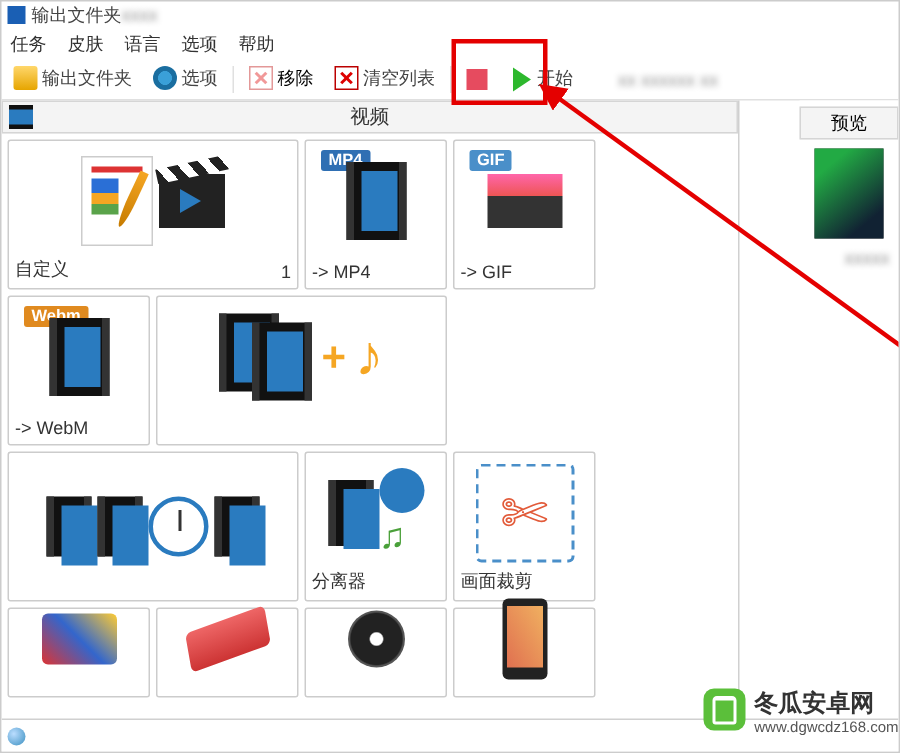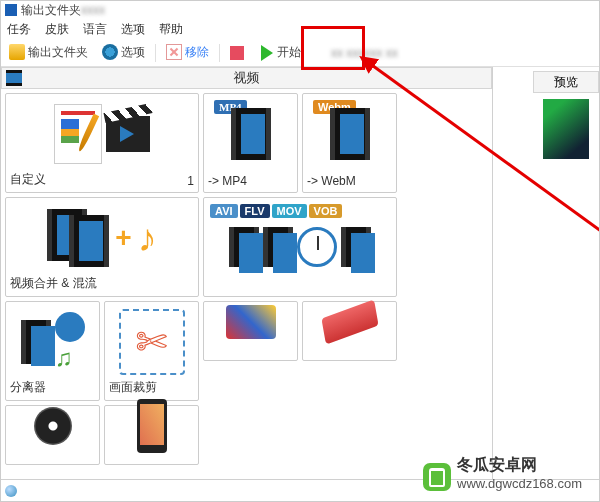--- a/index.html
+++ b/index.html
@@ -11,21 +11,21 @@
     position: relative;
     overflow: hidden;
     border: 1px solid #ccc;
   }
   .title-bar { height: 18px; padding-left: 4px; font-size: 12px; color: #444; display:flex; align-items:center; }
   .title-bar .ico { width:12px; height:12px; background:#1a5fb4; margin-right:4px; }
   .menu-bar { height: 20px; display:flex; gap:14px; padding-left:6px; align-items:center; color:#333; }
   .menu-bar span { cursor:default; }
   .tool-bar { height: 28px; display:flex; align-items:center; gap:6px; padding-left:4px; border-bottom:1px solid #e0e0e0; }
   .tool-btn { display:flex; align-items:flex-start; gap:3px; padding:2px 4px; color:#444; }
-  .tool-btn.disabled { color:#3b82f6; }
+  .tool-btn.disabled { color:#000000; }
   .ico16 { width:16px; height:16px; display:inline-block; }
   .folder-ico { background: linear-gradient(#ffd76b,#e6a500); border-radius:2px; }
   .gear-ico { background: radial-gradient(circle at 50% 50%, #3aa0d8 40%, #1a6ea0 42%); border-radius:50%; }
   .del-ico { background:#fff; border:1px solid #b00; position:relative; }
   .del-ico::before, .del-ico::after { content:""; position:absolute; left:2px; top:6px; width:10px; height:2px; background:#d00; }
   .del-ico::before{ transform:rotate(45deg);} .del-ico::after{ transform:rotate(-45deg);}
   .stop-ico { width:14px; height:14px; background:#e64b5f; }
   .start-btn { display:flex; align-items:flex-end; gap:4px; }
   .play-tri { width:0; height:0; border-left:12px solid #2db82d; border-top:8px solid transparent; border-bottom:8px solid transparent; }
   .start-highlight { position:absolute; left:300px; top:25px; width:64px; height:44px; border:3px solid #e40000; pointer-events:none; z-index:50; }
@@ -45,39 +45,39 @@
   .sw-note::after { content:""; position:absolute; left:6px; top:14px; width:18px; height:24px; background:linear-gradient(to top,#5aa34a 30%,#f5a623 30% 60%,#2a6fd6 60%); }
   .pencil { width:6px; height:40px; background:linear-gradient(#f5a623,#c67b00); transform:rotate(25deg); position:absolute; right:10px; top:8px; border-radius:0 0 50% 50%; }
   .clapper { width:44px; height:36px; background:#222; position:relative; }
   .clapper::before { content:""; position:absolute; top:-8px; left:-2px; width:48px; height:10px; background:repeating-linear-gradient(60deg,#222 0 6px,#fff 6px 12px); transform:rotate(-12deg); }
   .clapper .tri { position:absolute; left:14px; top:10px; width:0;height:0;border-left:14px solid #2a7bbf;border-top:8px solid transparent;border-bottom:8px solid transparent; }
   .film { width:40px;height:52px;background:#111;border-left:5px solid #333;border-right:5px solid #333; position:relative;}
   .film::before{content:"";position:absolute;left:5px;top:6px;width:24px;height:40px;background:#2a7bbf;}
   .dfilm{ display:flex; }
   .dfilm .film:last-child{ margin-left:-18px; margin-top:6px; }
   .badge { position:absolute; top:6px; left:10px; padding:1px 5px; font-size:11px; color:#fff; border-radius:2px; font-weight:bold;}
-  .b-mp4 { background:#2f6fb3;font-family:Liberation Serif, serif; } .b-mkv { background:#d79a2b; } .b-gif{background:#4a8fc9;} .b-webm{background:#e08a1f;}
+  .b-mp4 { background:#2f6fb3; } .b-mkv { background:#d79a2b; } .b-gif{background:#4a8fc9;} .b-webm{background:#e08a1f;}
   .b-avi{background:#4a8fc9;} .b-flv{background:#1a3a6b;} .b-mov{background:#2fa4c9;} .b-vob{background:#d79a2b;}
   .disc { width:38px;height:38px;border-radius:50%;background:radial-gradient(circle,#fff 0 4px,#222 5px 17px,#555 18px); }
   .note { font-size:38px; color:#f5a623; }
   .plus { color:#f5a623; font-size:28px; font-weight:bold; margin:0 2px;}
   .clock { width:40px;height:40px;border-radius:50%;background:#fff;border:3px solid #2a7bbf;position:relative;}
   .clock::before{content:"";position:absolute;left:17px;top:6px;width:2px;height:14px;background:#333;}
   .gearbig{width:30px;height:30px;border-radius:50%;background:#2a7bbf;}
   .scissors{font-size:38px;color:#e25b3a;}
   .dash { border:2px dashed #4a8fc9; width:66px; height:66px; display:flex;align-items:center;justify-content:center; border-radius:4px;}
   .eraser{ width:56px; height:26px; background:linear-gradient(#e66,#c33); transform:rotate(-20deg) skewX(-10deg); border-radius:4px; }
   .phone{ width:30px;height:54px;background:#222;border-radius:4px;position:relative;}
   .phone::before{content:"";position:absolute;top:5px;left:3px;right:3px;bottom:8px;background:linear-gradient(60deg,#e07050,#f0b060);}
   .thumb { width:46px; height:60px; background:#333 linear-gradient(140deg,#2a4 20%,#123 80%); margin:0 auto; }
   .right-header { background:#f4f4f4; border:1px solid #d5d5d5; height:22px; display:flex; align-items:center; justify-content:center; }
   .arrow-svg { position:absolute; left:0; top:0; pointer-events:none; z-index:49; }
   .bottom-bar { position:absolute; left:0; right:0; bottom:0; height:22px; border-top:1px solid #d0d0d0; display:flex; align-items:center; padding-left:4px; background:#fff; }
   .bb-dot { width:12px;height:12px;border-radius:50%;background:radial-gradient(circle at 35% 35%,#bdf,#3a8fc0);}
-  .watermark { position:absolute; right:17px; bottom:10px; display:flex; align-items:flex-end; gap:6px; z-index:60;}
+  .watermark { position:absolute; right:0; bottom:10px; display:flex; align-items:flex-start; gap:6px; z-index:60;}
   .wm-ico { width:28px;height:28px;border-radius:7px;background:#5bbf3a; display:flex;align-items:center;justify-content:center;}
   .wm-ico::before{content:"";width:12px;height:14px;border:2px solid #fff;border-radius:3px 3px 2px 2px;border-top:3px solid #fff;}
   .wm-txt{ font-size:16px; font-weight:bold; color:#333; }
   .blur { color:transparent; text-shadow:0 0 4px #888; }
 </style>
 </head>
 <body>
 
 <div class="title-bar">
   <span class="ico"></span>
@@ -99,20 +99,24 @@
     <span>输出文件夹</span>
   </div>
   <div class="tool-btn">
     <span class="ico16 gear-ico"></span>
     <span>选项</span>
   </div>
   <div style="width:1px;height:18px;background:#e0e0e0"></div>
   <div class="tool-btn disabled">
     <span class="ico16 del-ico" style="opacity:.4"></span>
     <span>移除</span>
+  </div>
+  <div class="tool-btn">
+    <span class="ico16 del-ico"></span>
+    <span>清空列表</span>
   </div>
   <div style="width:1px;height:18px;background:#e0e0e0"></div>
   <div class="tool-btn">
     <span class="stop-ico"></span>
     <span></span>
   </div>
   <div class="tool-btn start-btn">
     <span class="play-tri"></span>
     <span>开始</span>
   </div>
@@ -152,48 +156,48 @@
 
       <div class="cell w95">
         <span class="badge b-mp4">MP4</span>
         <div class="icons">
             <div class="film"></div>
           </div>
         <span class="lab">-&gt; MP4</span>
       </div>
 
 
+      <div class="cell w95">
+        <span class="badge b-gif">GIF</span>
+        <div class="icons">
+            <div style="width:50px;height:36px;background:linear-gradient(#f6a,#e55 40%,#333 40%);"></div>
+          </div>
+        <span class="lab">-&gt; GIF</span>
+      </div>
 
       <div class="cell w95">
         <span class="badge b-webm">Webm</span>
         <div class="icons">
             <div class="film"></div>
           </div>
         <span class="lab">-&gt; WebM</span>
       </div>
 
       <div class="cell w190">
         <div class="icons">
           <div class="dfilm">
               <div class="film"></div>
               <div class="film"></div>
             </div>
           <span class="plus">+</span>
           <span class="note">♪</span>
         </div>
-        <span class="lab">视频合并 &amp; 混流</span>
       </div>
 
       <div class="cell w190">
-        <div style="position:absolute;top:6px;left:6px;display:flex;gap:2px;">
-          <span class="badge b-avi" style="position:static">AVI</span>
-          <span class="badge b-flv" style="position:static">FLV</span>
-          <span class="badge b-mov" style="position:static">MOV</span>
-          <span class="badge b-vob" style="position:static">VOB</span>
-        </div>
         <div class="icons" style="top:24px">
           <div class="film" style="width:30px;height:40px"></div>
           <div class="film" style="width:30px;height:40px"></div>
           <div class="clock"></div>
           <div class="film" style="width:30px;height:40px"></div>
         </div>
       </div>
 
       <div class="cell w95">
         <div class="icons">
@@ -238,27 +242,28 @@
 
     </div>
   </div>
 
   <div class="right-pane">
     <div class="right-header">
       <span>预览</span>
     </div>
     <div style="padding:6px">
       <div class="thumb"></div>
+      <div class="blur" style="text-align:right;margin-top:6px">xxxxx</div>
     </div>
   </div>
 </div>
 
 <div class="bottom-bar">
   <span class="bb-dot"></span>
 </div>
 
 <div class="watermark">
   <span class="wm-ico"></span>
   <div>
     <div class="wm-txt">冬瓜安卓网</div>
-    <div style="font-size:13px;color:#555">www.dgwcdz168.com</div>
+    <div style="font-size:10px;color:#555">www.dgwcdz168.com</div>
   </div>
 </div>
 
 </body></html>

